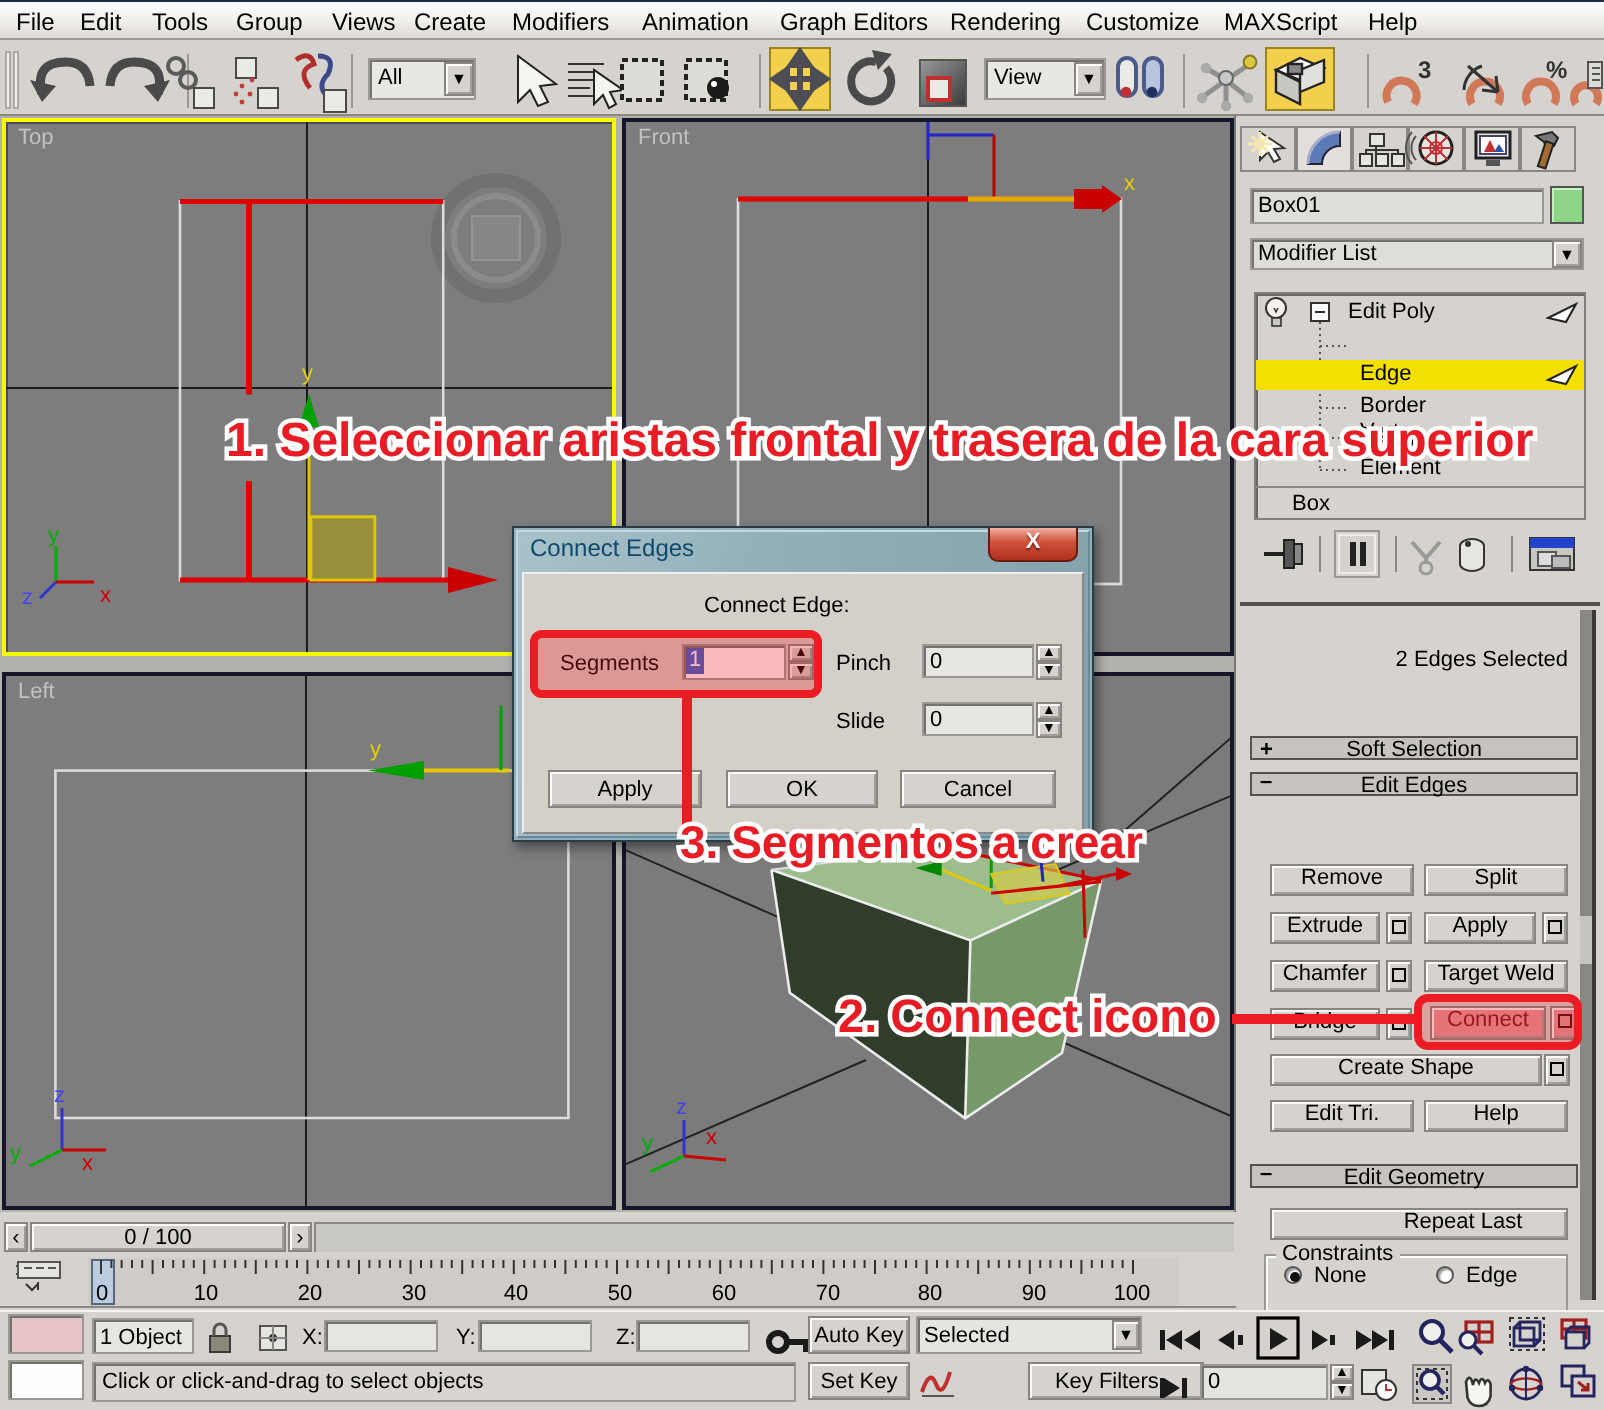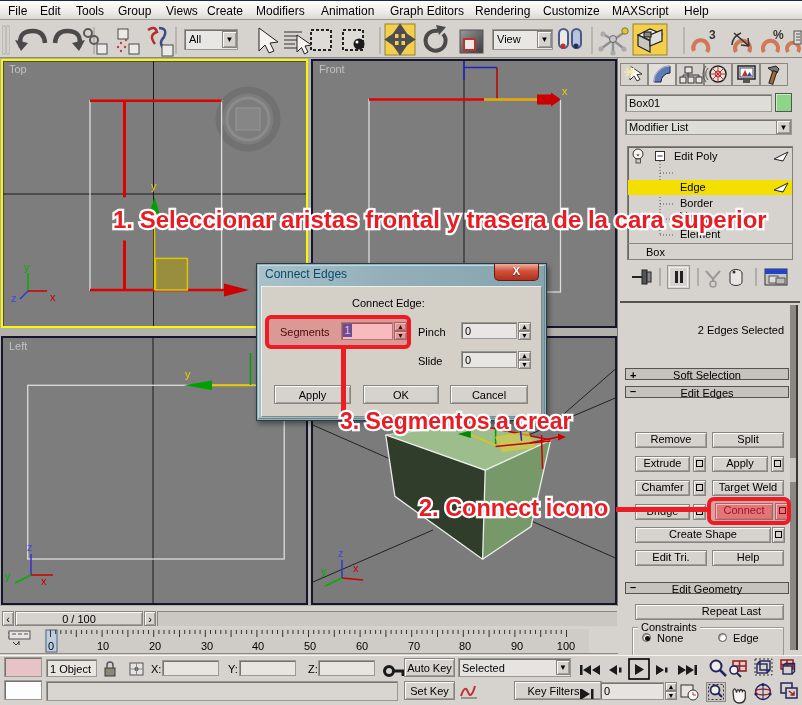--- a/index.html
+++ b/index.html
@@ -622,20 +622,21 @@
  <div class="sunk" style="left:239px;top:4px;width:57px;height:16px;"></div>
  <div class="ab" style="left:308px;top:7px;">Z:</div>
  <div class="sunk" style="left:318px;top:4px;width:57px;height:16px;"></div>
  <svg class="ab" style="left:383px;top:6px;" width="30" height="18" viewBox="0 0 30 18">
   <circle cx="6" cy="9" r="4.5" fill="none" stroke="#1a1a1a" stroke-width="3"></circle>
   <line x1="10" y1="9" x2="28" y2="9" stroke="#1a1a1a" stroke-width="3"></line>
   <line x1="20" y1="9" x2="20" y2="14" stroke="#1a1a1a" stroke-width="3"></line>
   <line x1="26" y1="9" x2="26" y2="15" stroke="#1a1a1a" stroke-width="3"></line>
  </svg>
  <div class="ab" style="left:46px;top:25px;width:352px;height:20px;background:#d9d6d1;border:1px solid #9a9892;box-shadow:inset 1px 1px 0 #75736e;"></div>
+ <div class="ab" style="left:51px;top:29px;">Click or click-and-drag to select objects</div>
  <div class="btn" style="left:404px;top:2px;width:51px;height:19px;line-height:18px;">Auto Key</div>
  <div class="btn" style="left:404px;top:25px;width:51px;height:19px;line-height:18px;">Set Key</div>
  <div class="sunk" style="left:458px;top:2px;width:113px;height:19px;background:#e6e4e0;"></div>
  <div class="ab" style="left:462px;top:6px;">Selected</div>
  <div class="btn" style="left:556px;top:4px;width:14px;height:15px;font-size:8px;line-height:14px;">▼</div>
  <svg class="ab" style="left:458px;top:26px;" width="22" height="18" viewBox="0 0 22 18">
   <path d="M3 14 q4 -12 7 -4 q3 8 7 -6" fill="none" stroke="#c03030" stroke-width="2"></path>
   <path d="M3 16 h16" stroke="#555"></path>
  </svg>
  <div class="btn" style="left:514px;top:25px;width:88px;height:19px;line-height:18px;">Key Filters...</div>

